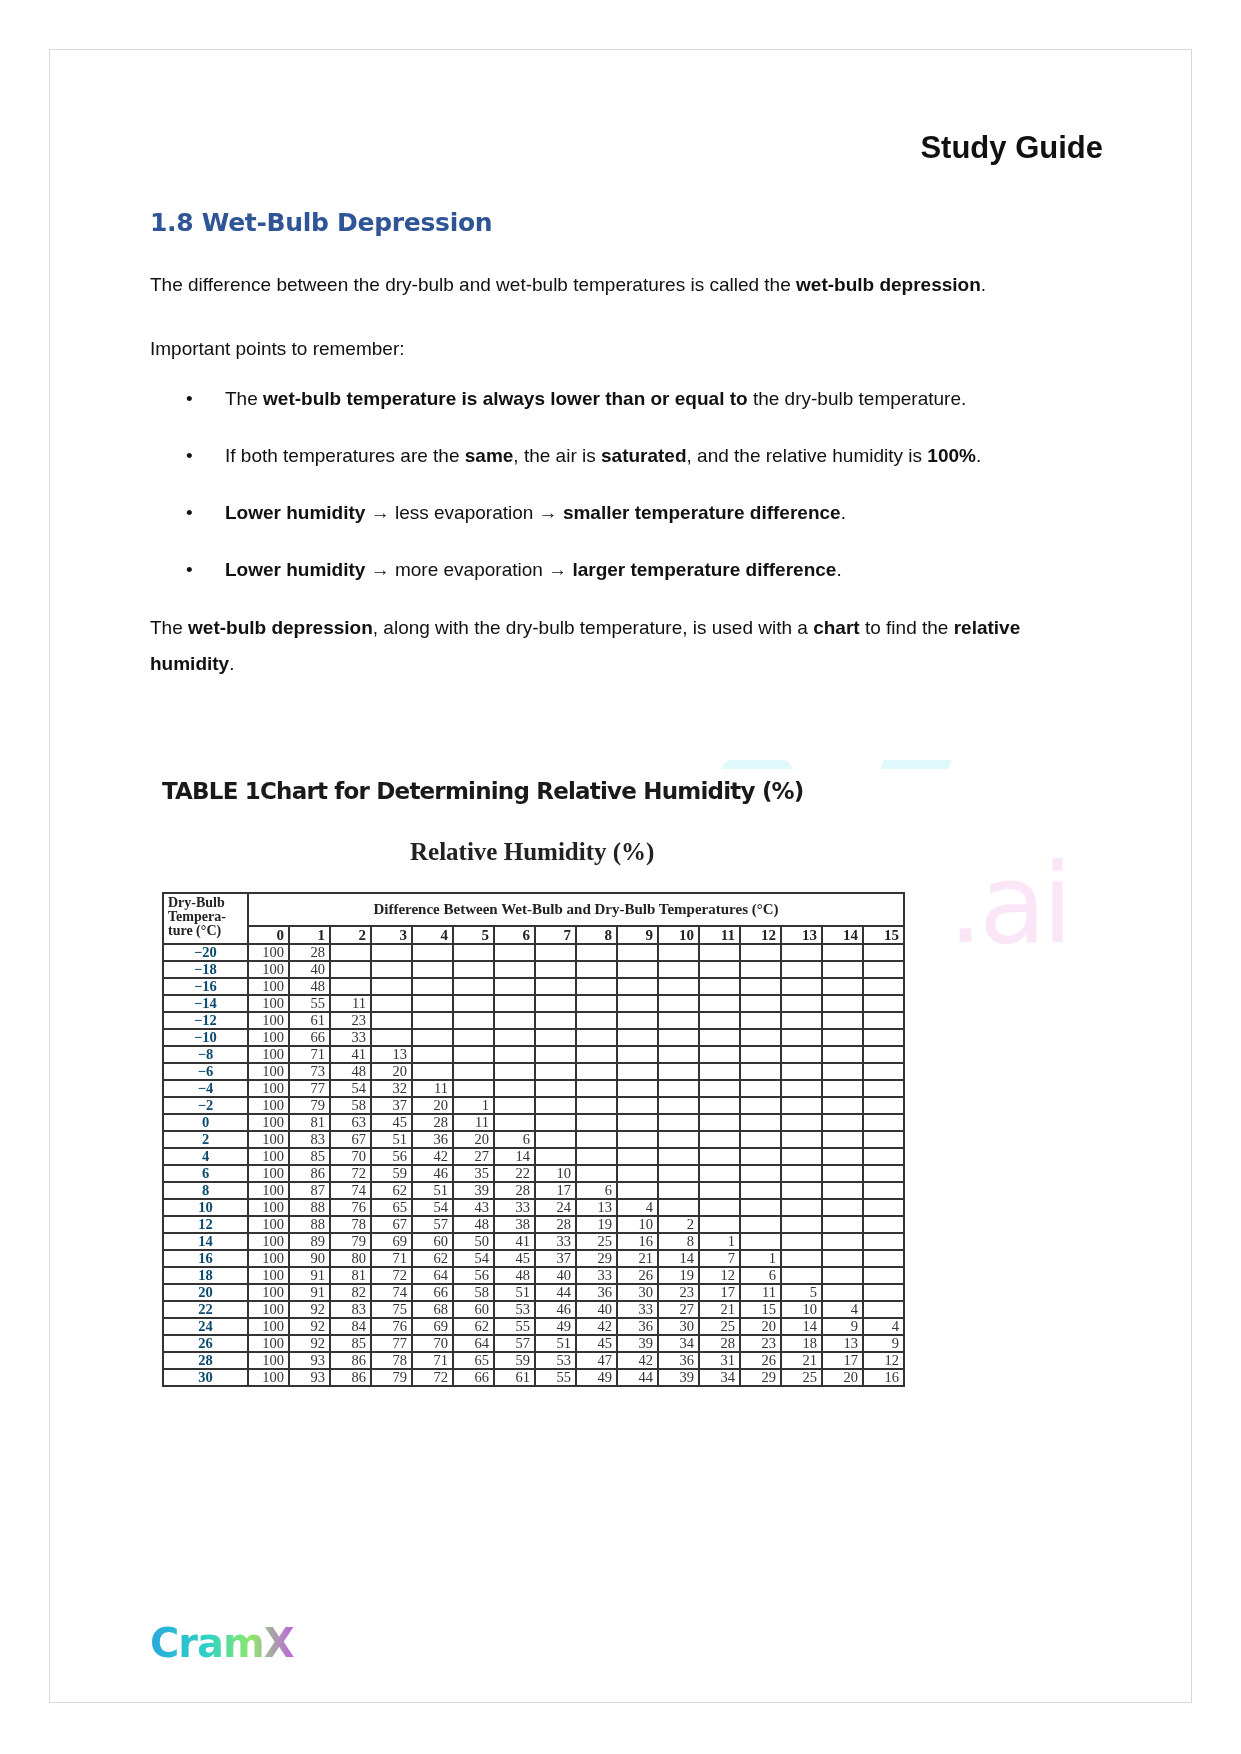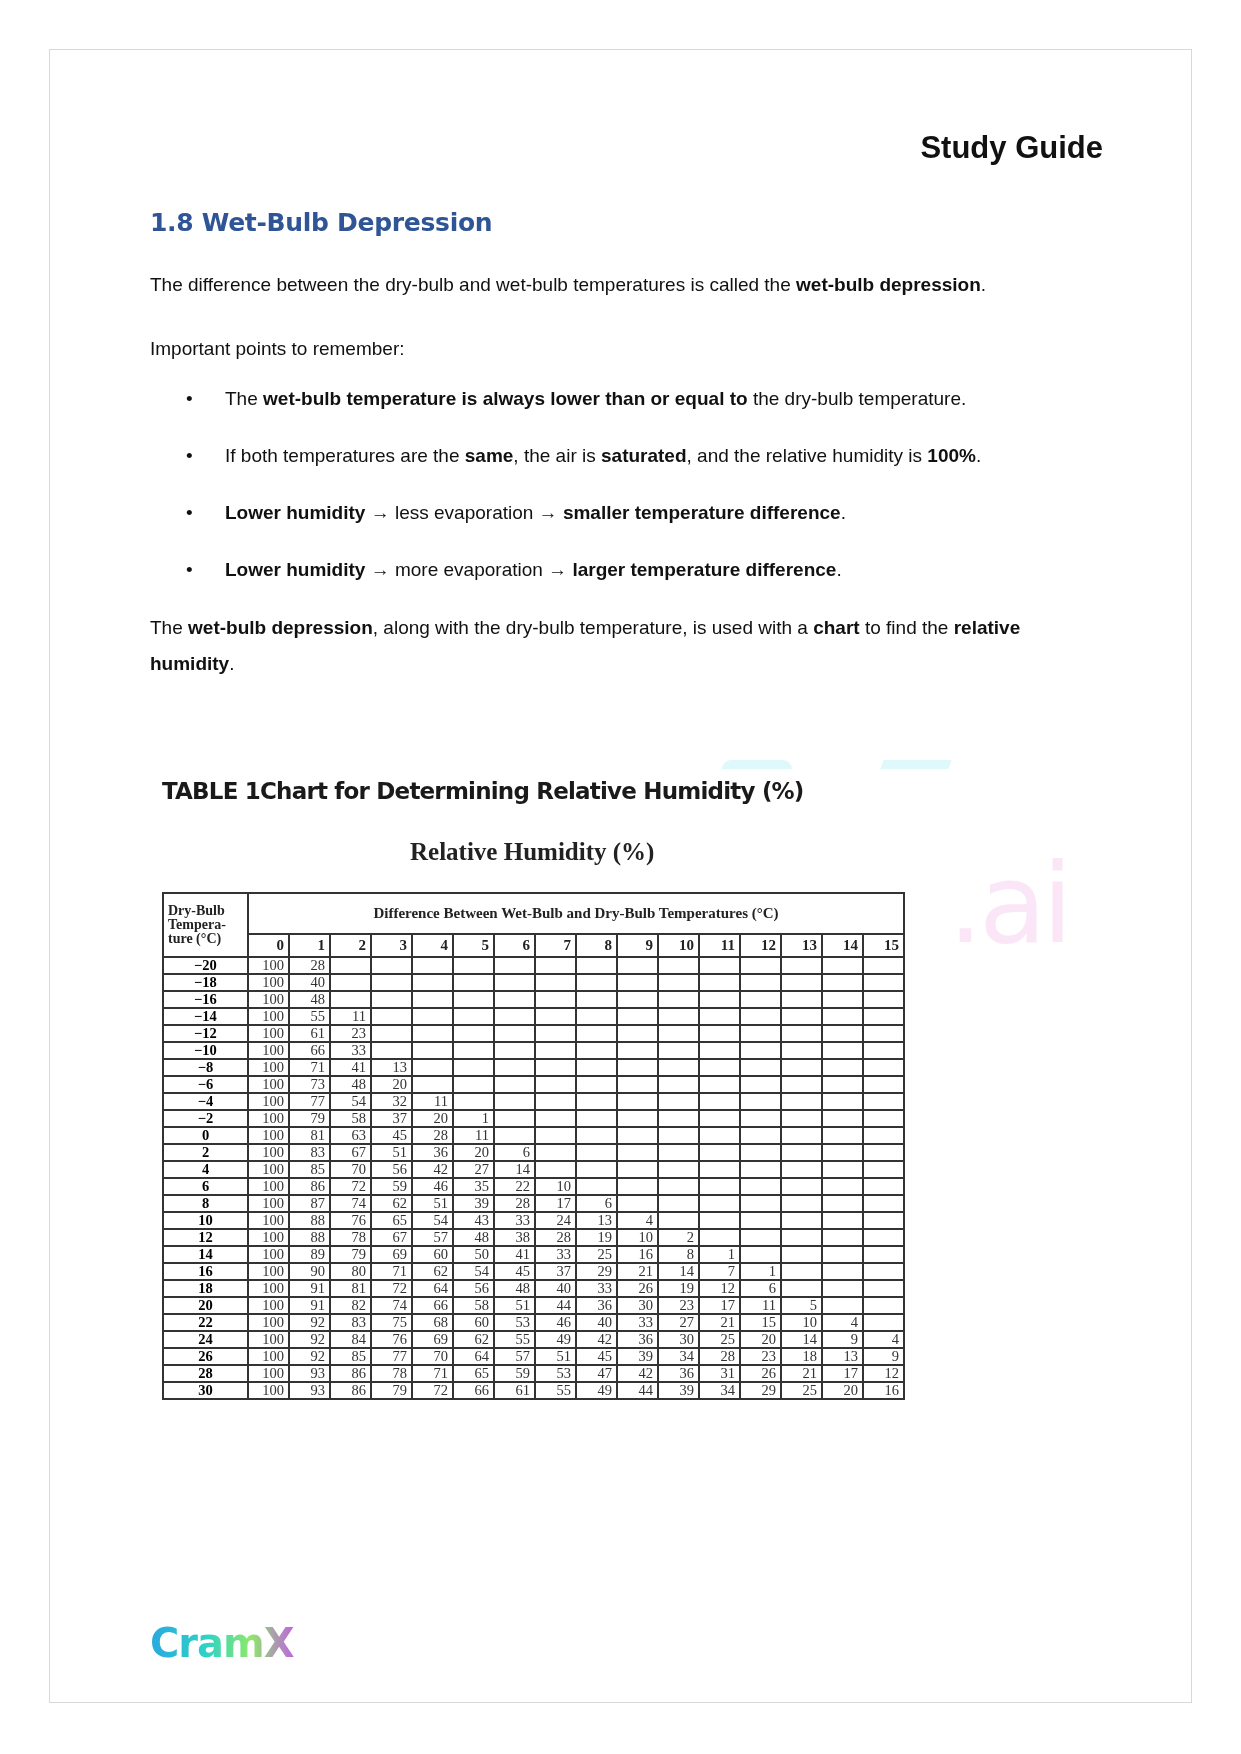--- a/index.html
+++ b/index.html
@@ -11,24 +11,24 @@
   .bullets { position:absolute; left:150px; top:385px; width:930px; margin:0; padding:0; list-style:none; }
   .bullets li { position:relative; padding-left:75px; font-size:19px; line-height:28px; margin-bottom:29px; }
   .bullets li .dot { position:absolute; left:36px; top:0; }
   b { font-weight:bold; }
 
   .table-caption { position:absolute; left:162px; top:778px; font-size:23px; font-weight:bold; font-family:"DejaVu Sans", sans-serif; letter-spacing:-0.8px; color:#1a1a1a; }
   .table-heading { position:absolute; left:410px; top:838px; font-size:25px; font-weight:bold; font-family:"Liberation Serif", serif; color:#222; }
 
   table.rh { position:absolute; left:162px; top:892px; border-collapse:collapse; font-family:"Liberation Serif", serif; color:#333; table-layout:fixed; }
   table.rh td, table.rh th { border:2px solid #333; padding:0 4px 0 0; height:15.7px; font-size:14.5px; line-height:15px; text-align:right; font-weight:normal; box-sizing:border-box; }
-  table.rh th.corner { text-align:left; vertical-align:top; font-weight:bold; font-size:14px; line-height:14px; padding:10px 4px; width:85px; color:#222; }
+  table.rh th.corner { text-align:left; vertical-align:top; font-weight:bold; font-size:14px; line-height:14px; padding:2px 4px; width:85px; color:#222; }
   table.rh th.span-head { text-align:center; font-weight:bold; font-size:15px; height:32px; color:#222; padding:8px; }
   table.rh th.colhead { font-weight:bold; font-size:15px; color:#222; height:18px; }
-  table.rh td.rowhead { text-align:center; font-weight:bold; color:#000000; padding:0; }
+  table.rh td.rowhead { text-align:center; font-weight:bold; color:#0c4a6e; padding:0; }
   table.rh td.val { width:41px; }
 
   .wm-ai { position:absolute; left:948px; top:840px; font-size:110px; font-weight:normal; color:#fbe6f7; font-family:"DejaVu Sans", sans-serif; letter-spacing:-4px; }
   .wm-bar1 { position:absolute; left:722px; top:760px; width:70px; height:9px; background:#dff8fb; border-radius:30px 30px 0 0; }
   .wm-bar2 { position:absolute; left:882px; top:760px; width:68px; height:9px; background:#dff8fb; transform:skewX(-20deg); }
 
   .logo { position:absolute; left:150px; top:1620px; font-family:"DejaVu Sans", sans-serif; font-weight:bold; font-size:40px; letter-spacing:-1px;
           background:linear-gradient(90deg,#29a8e0 0%,#2fd3c4 40%,#8ee86a 70%,#c063e0 100%); -webkit-background-clip:text; background-clip:text; color:transparent; }
 </style>
 </head>

